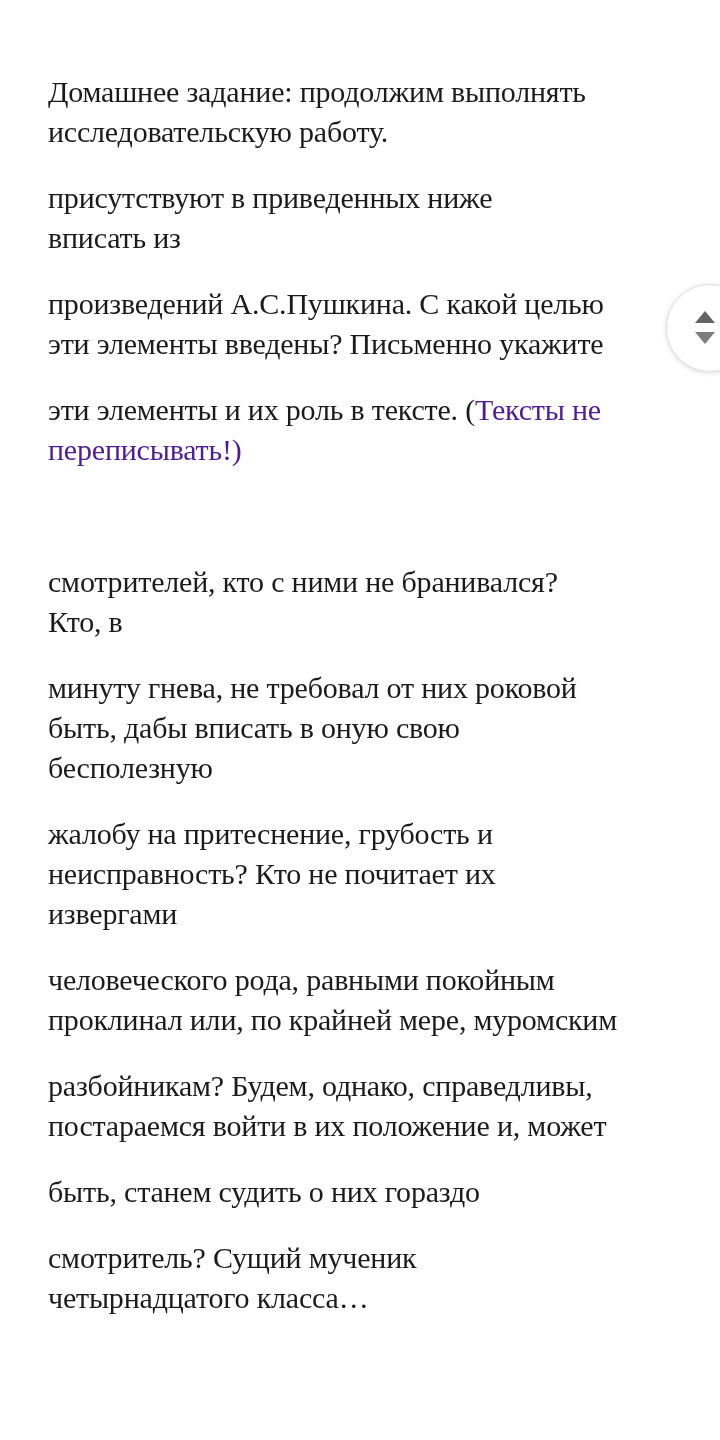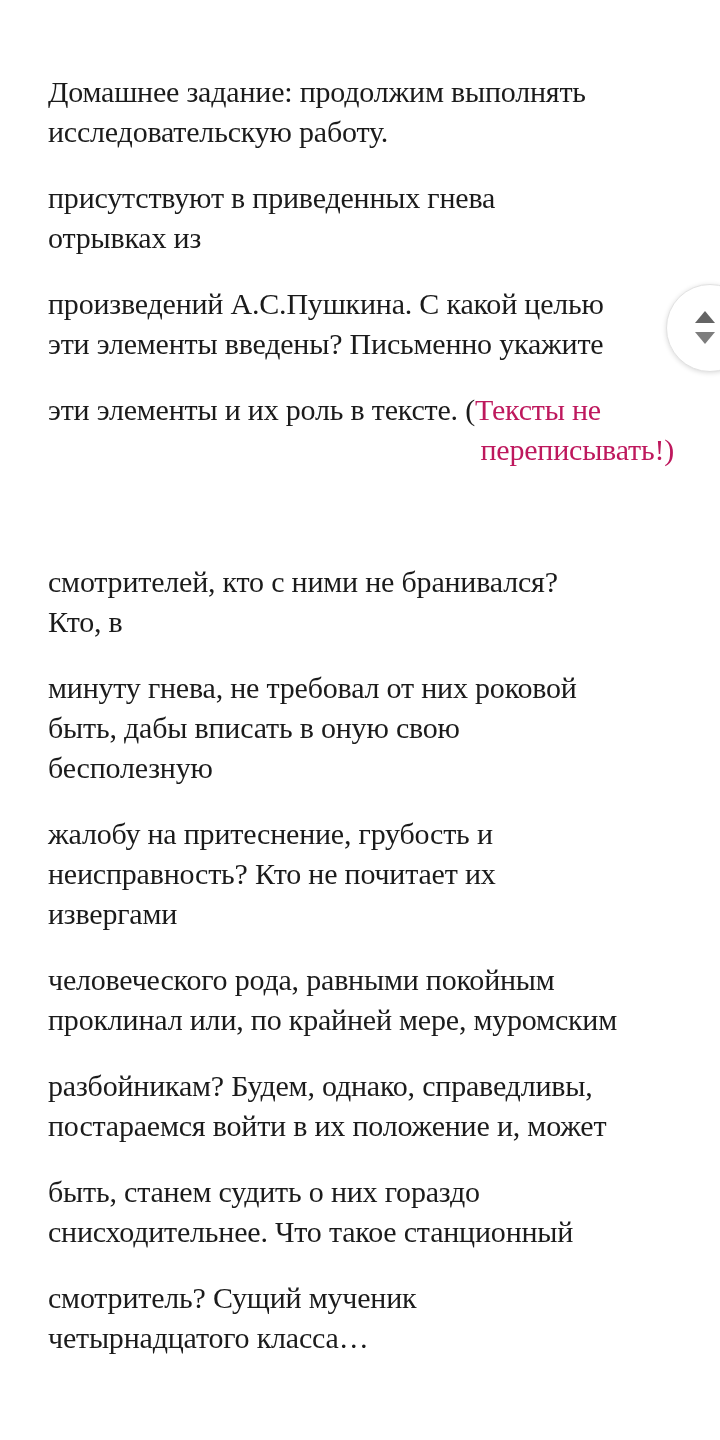--- a/index.html
+++ b/index.html
@@ -21,21 +21,21 @@
     padding: 72px 46px 0 48px;
     box-sizing: border-box;
     font-size: 30px;
     line-height: 40px;
     color: #1b1b1b;
     letter-spacing: -0.2px;
   }
   .para { margin: 0 0 26px 0; }
   .line { white-space: pre; }
   .blank-line { height: 40px; }
-  .red { color: #be185d; text-align: right; }
+  .red { color: #4c1d95; }
 
   
   .scroller {
     position: absolute;
     left: 666px; top: 284px;
     width: 88px; height: 88px;
     border-radius: 50%;
     background: #ffffff;
     border: 1px solid #e2e2e2;
     box-shadow: 0 1px 5px rgba(0,0,0,0.15);
@@ -66,22 +66,22 @@
 
 <div class="page">
   <div class="content">
 
     <div class="para">
       <div class="line">Домашнее задание: продолжим выполнять</div>
       <div class="line">исследовательскую работу.</div>
     </div>
 
     <div class="para">
-      <div class="line">присутствуют в приведенных гнева</div>
-      <div class="line">отрывках из</div>
+      <div class="line">присутствуют в приведенных ниже</div>
+      <div class="line">вписать из</div>
     </div>
 
     <div class="para">
       <div class="line">произведений А.С.Пушкина. С какой целью</div>
       <div class="line">эти элементы введены? Письменно укажите</div>
     </div>
 
     <div class="para">
       <div class="line"><span>эти элементы и их роль в тексте. (</span><span class="red">Тексты не</span></div>
       <div class="line red">переписывать!)</div>
@@ -113,21 +113,20 @@
       <div class="line">проклинал или, по крайней мере, муромским</div>
     </div>
 
     <div class="para">
       <div class="line">разбойникам? Будем, однако, справедливы,</div>
       <div class="line">постараемся войти в их положение и, может</div>
     </div>
 
     <div class="para">
       <div class="line">быть, станем судить о них гораздо</div>
-      <div class="line">снисходительнее. Что такое станционный</div>
     </div>
 
     <div class="para">
       <div class="line">смотритель? Сущий мученик</div>
       <div class="line">четырнадцатого класса…</div>
     </div>
 
   </div>
 
   <div class="scroller">

